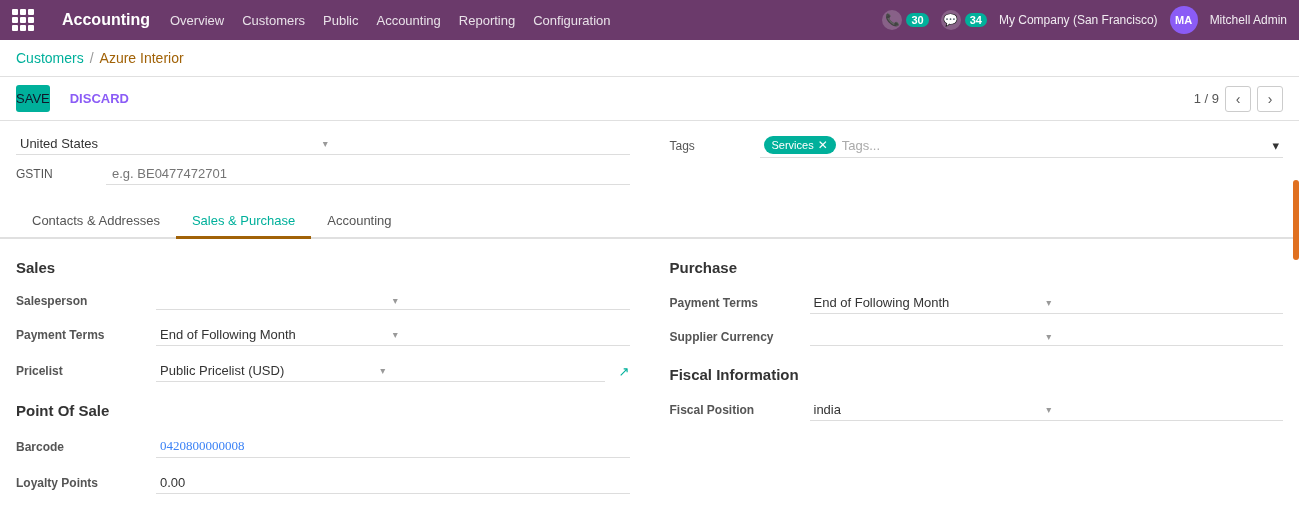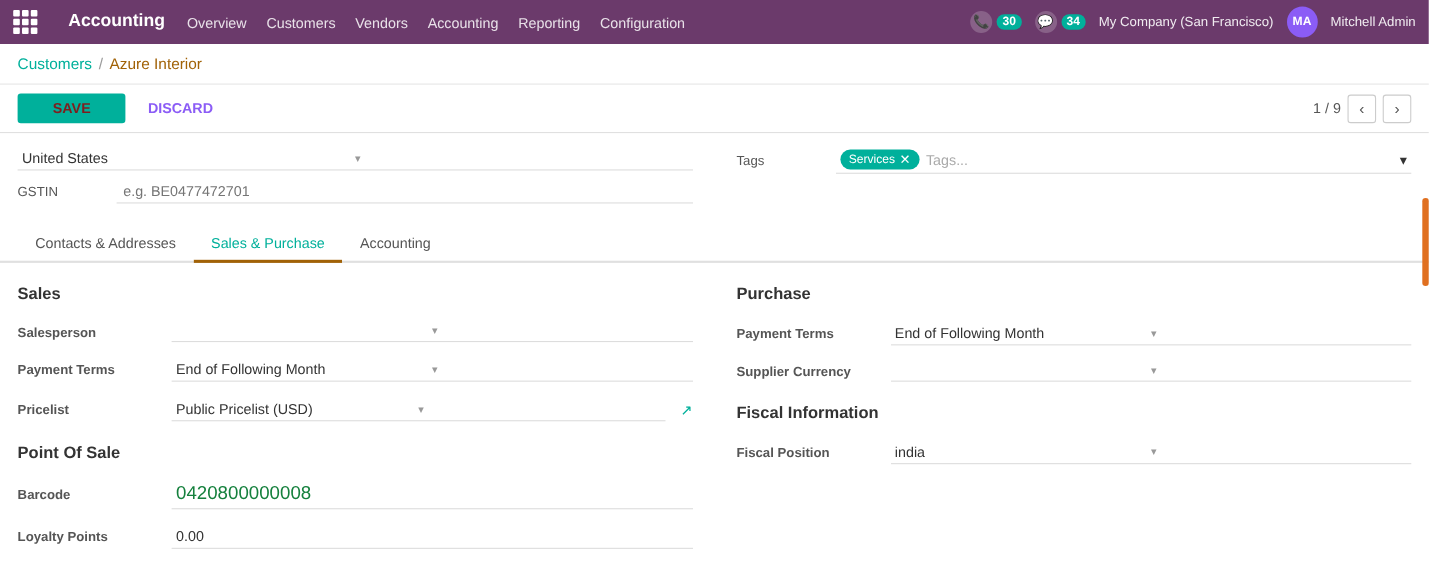--- a/index.html
+++ b/index.html
@@ -111,26 +111,26 @@
     .toolbar {
       background: #fff;
       padding: 8px 16px;
       border-bottom: 1px solid #e0e0e0;
       display: flex;
       align-items: center;
       gap: 8px;
     }
     .btn-save {
       background: #00b09b;
-      color: #7f1d1d;
+      color: #0f172a;
       border: none;
-      padding: 6px 32px;
+      padding: 6px 0;
       border-radius: 3px;
       font-size: 13px;
-      font-weight: 700;
+      font-weight: 400;
       cursor: pointer;
     }
     .btn-discard {
       background: transparent;
       color: #8b5cf6;
       border: none;
       padding: 6px 12px;
       border-radius: 3px;
       font-size: 13px;
       font-weight: 600;
@@ -331,21 +331,21 @@
         <span></span>
         <span></span>
       <span></span>
         <span></span>
         <span></span>
     </div>
     <span class="app-name">Accounting</span>
     <div class="nav-links">
       <a>Overview</a>
       <a>Customers</a>
-      <a>Vendors</a>
+      <a>Public</a>
       <a>Accounting</a>
       <a>Reporting</a>
       <a>Configuration</a>
     </div>
     <div class="nav-right">
       <div class="badge-btn">
         <div class="icon-circle">📞</div>
         <span class="badge-count">30</span>
       </div>
       <div class="badge-btn">
@@ -436,21 +436,21 @@
             <span class="caret">▾</span>
           </div>
           <span class="ext-link">↗</span>
         </div>
 
         <div class="pos-section">
           <div class="section-title">Point Of Sale</div>
           <div class="field-row">
             <span class="field-lbl">Barcode</span>
             <div class="field-ctrl">
-              <input type="text" value="0420800000008" style="border: none; outline: none; flex: 1 1 0%; font-size: 17px; color: #15803d; background: transparent;">
+              <input type="text" value="0420800000008" style="border: none; outline: none; flex: 1 1 0%; font-size: 13px; color: #3b82f6; background: transparent; font-family: Liberation Serif, serif;">
             </div>
           </div>
           <div class="field-row">
             <span class="field-lbl">Loyalty Points</span>
             <div class="field-ctrl">
               <input type="text" value="0.00" style="border: none; outline: none; flex: 1 1 0%; font-size: 13px; color: rgb(51, 51, 51); background: transparent;">
             </div>
           </div>
         </div>
       </div>

